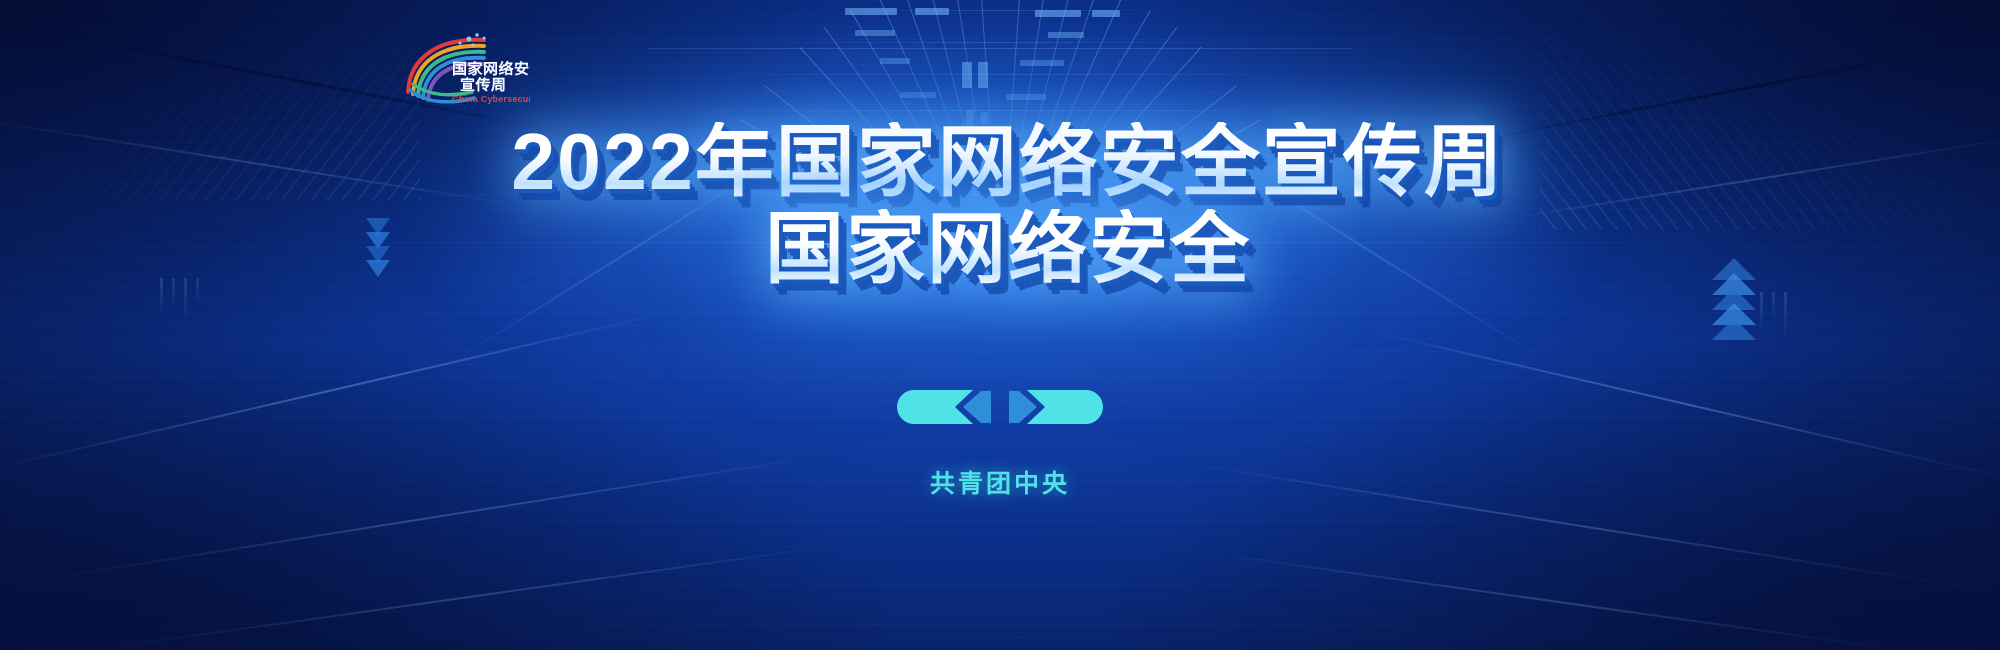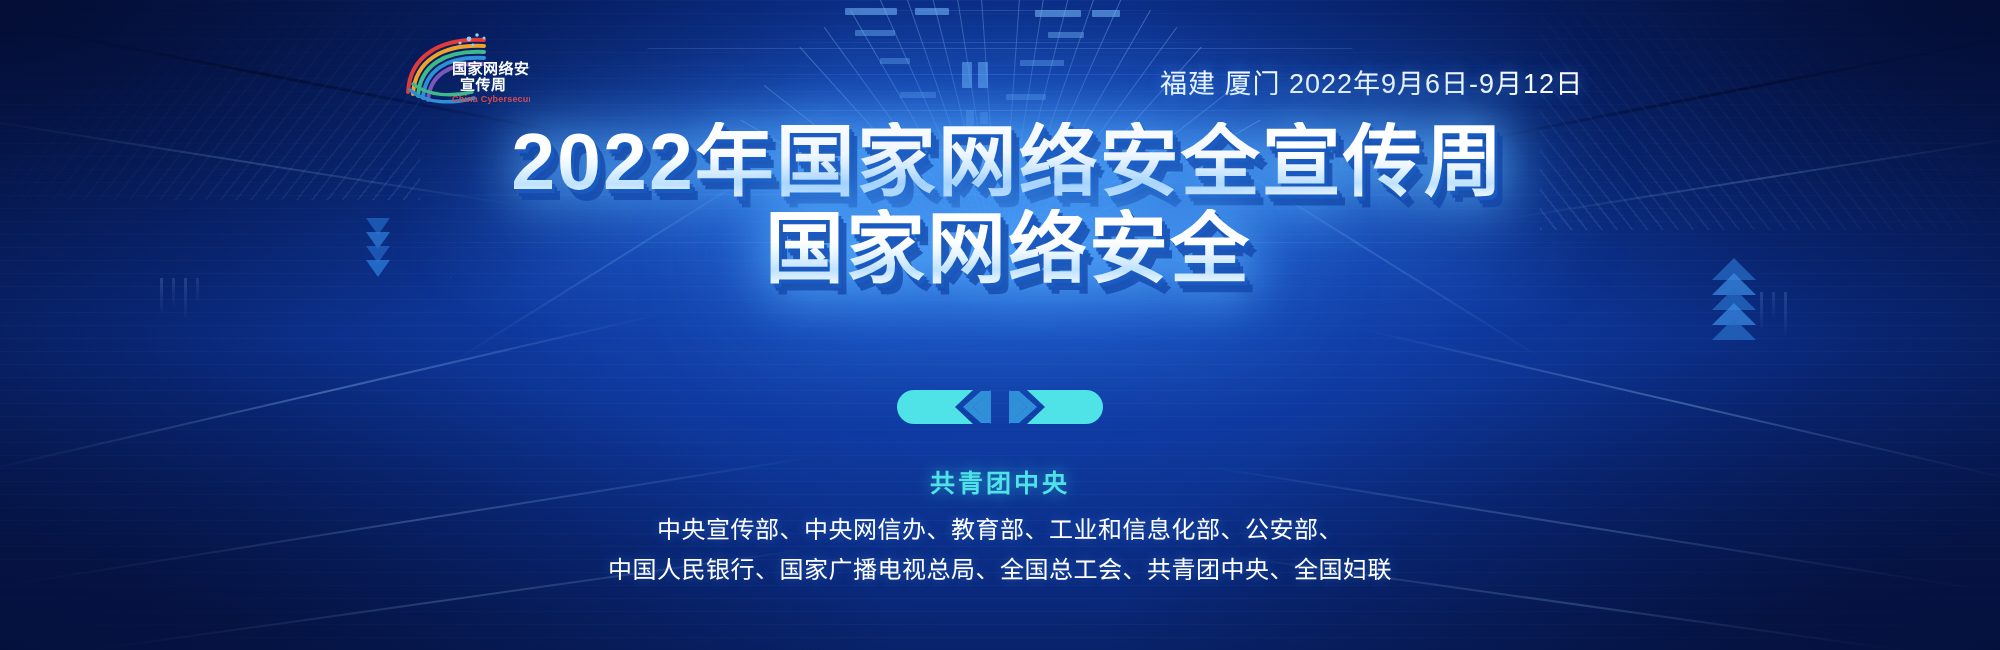--- a/index.html
+++ b/index.html
@@ -332,21 +332,20 @@
         <circle cx="60" cy="13" r="1.6"></circle>
           <circle cx="84" cy="8" r="1.5"></circle>
         <circle cx="73" cy="15" r="1.4"></circle>
       </g>
       <text x="52" y="44" font-family="'Liberation Sans',sans-serif" font-size="15" font-weight="bold" fill="#ffffff" letter-spacing="0.5">国家网络安全</text>
       <text x="60" y="60" font-family="'Liberation Sans',sans-serif" font-size="15" font-weight="bold" fill="#ffffff" letter-spacing="0.5">宣传周</text>
       <text x="52" y="72" font-family="'Liberation Sans',sans-serif" font-size="9" font-weight="bold" fill="#e2453f" letter-spacing="0.2">China Cybersecurity Week</text>
     </svg>
   </div>
 
-  <div class="date-line">福建  厦门 2022年9月6日-9月12日</div>
 
   <div class="title-wrap">
     <div class="title-line l1">2022年国家网络安全宣传周</div>
     <div class="title-line l2">国家网络安全</div>
   </div>
 
   <div class="slogan-row">
     <span class="deco">
       <svg viewBox="0 0 96 38" width="96" height="38" aria-hidden="true">
         <path d="M19 2 H78 L60 19 L78 36 H19 A17 17 0 0 1 19 2 Z" fill="#4fe3e8"></path>
@@ -357,18 +356,14 @@
     <span class="deco">
       <svg viewBox="0 0 96 38" width="96" height="38" aria-hidden="true">
         <path d="M77 2 H18 L36 19 L18 36 H77 A17 17 0 0 0 77 2 Z" fill="#4fe3e8"></path>
         <path d="M0 2 L18 19 L0 36 L0 2 Z" fill="#2f8fd8"></path>
         <path d="M10 3 L28 19 L10 35 L0 35 L18 19 L0 3 Z" fill="#2f8fd8"></path>
       </svg>
     </span>
   </div>
 
   <div class="org-title">共青团中央</div>
-  <div class="org-list">
-    <div>中央宣传部、中央网信办、教育部、工业和信息化部、公安部、</div>
-    <div>中国人民银行、国家广播电视总局、全国总工会、共青团中央、全国妇联</div>
-  </div>
 
 </div>
 
 </body></html>

